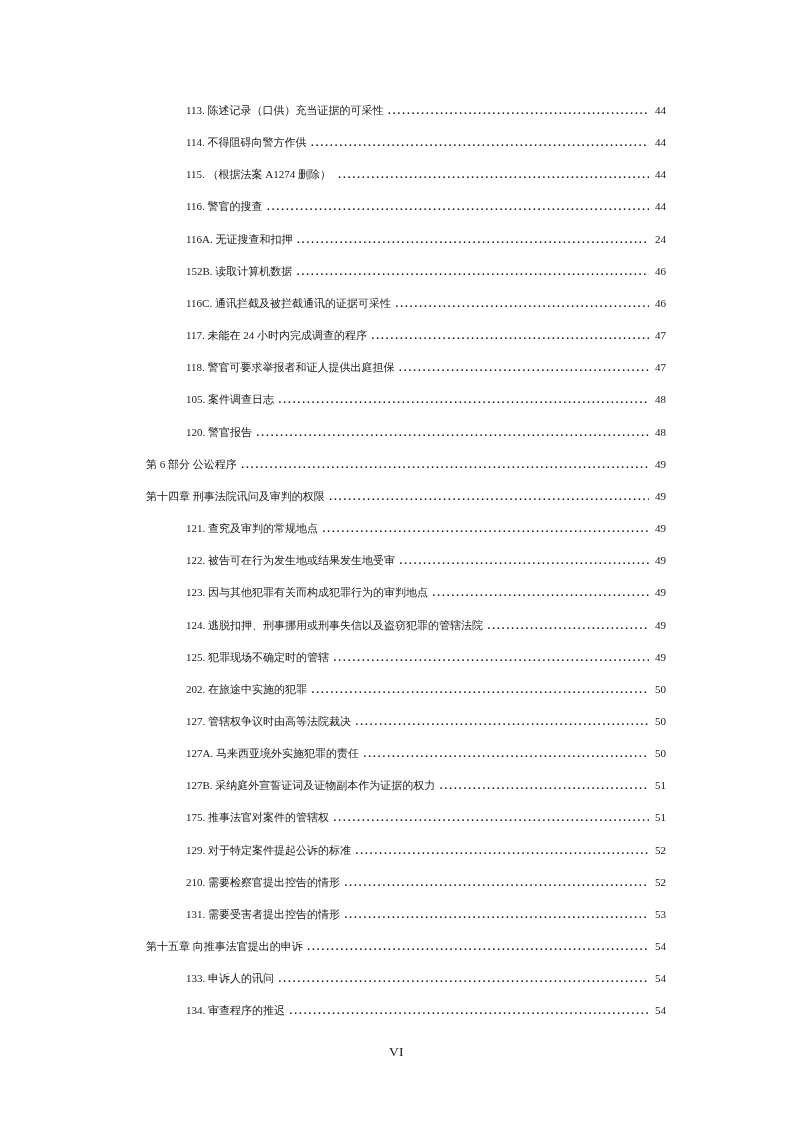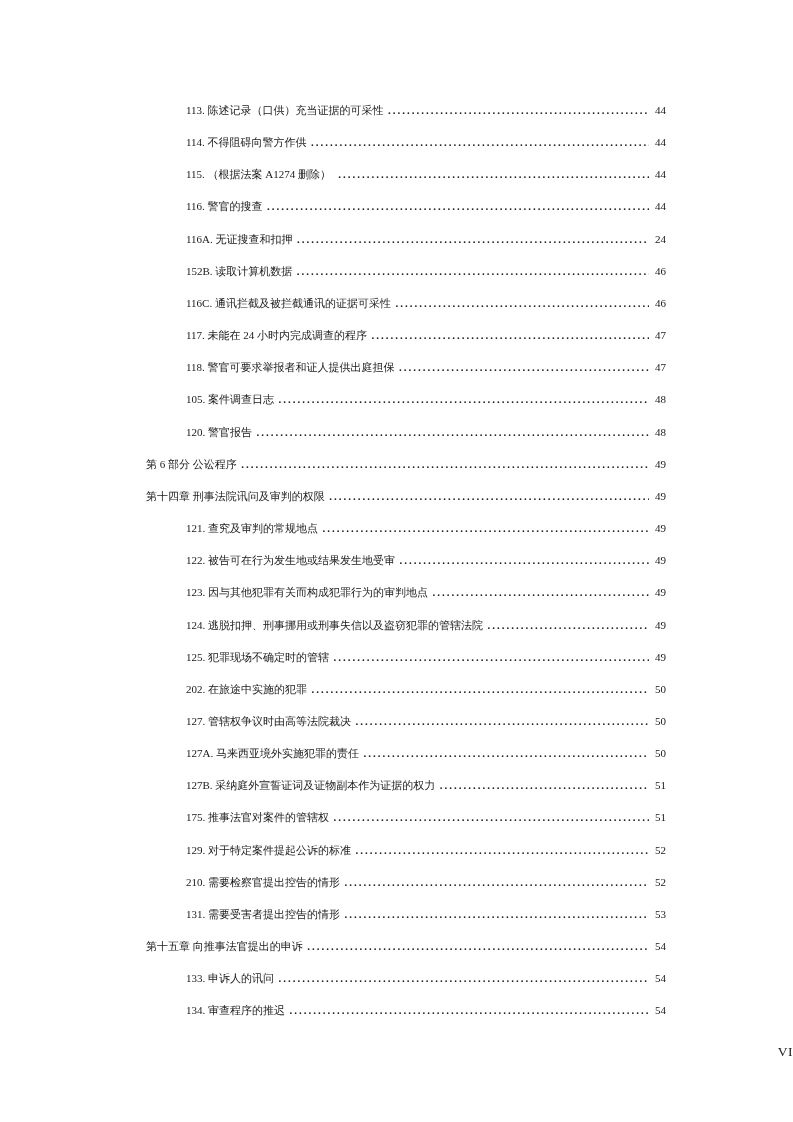--- a/index.html
+++ b/index.html
@@ -57,21 +57,21 @@
   .toc-page {
     flex: 0 0 auto;
     text-align: left;
     min-width: 18px;
   }
   .footer {
     position: absolute;
     top: 1043px;
     left: 0;
     width: 793px;
-    text-align: right;
+    text-align: center;
     font-size: 13.5px;
     letter-spacing: 0.5px;
     line-height: 18px;
   }
 </style>
 </head>
 <body>
 
 <div class="page">
   <div class="toc">

